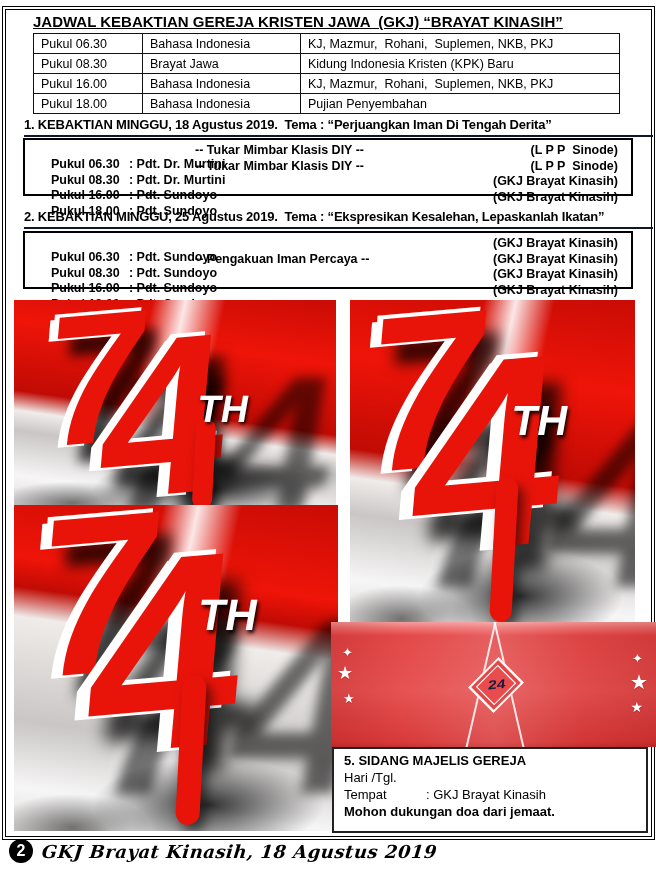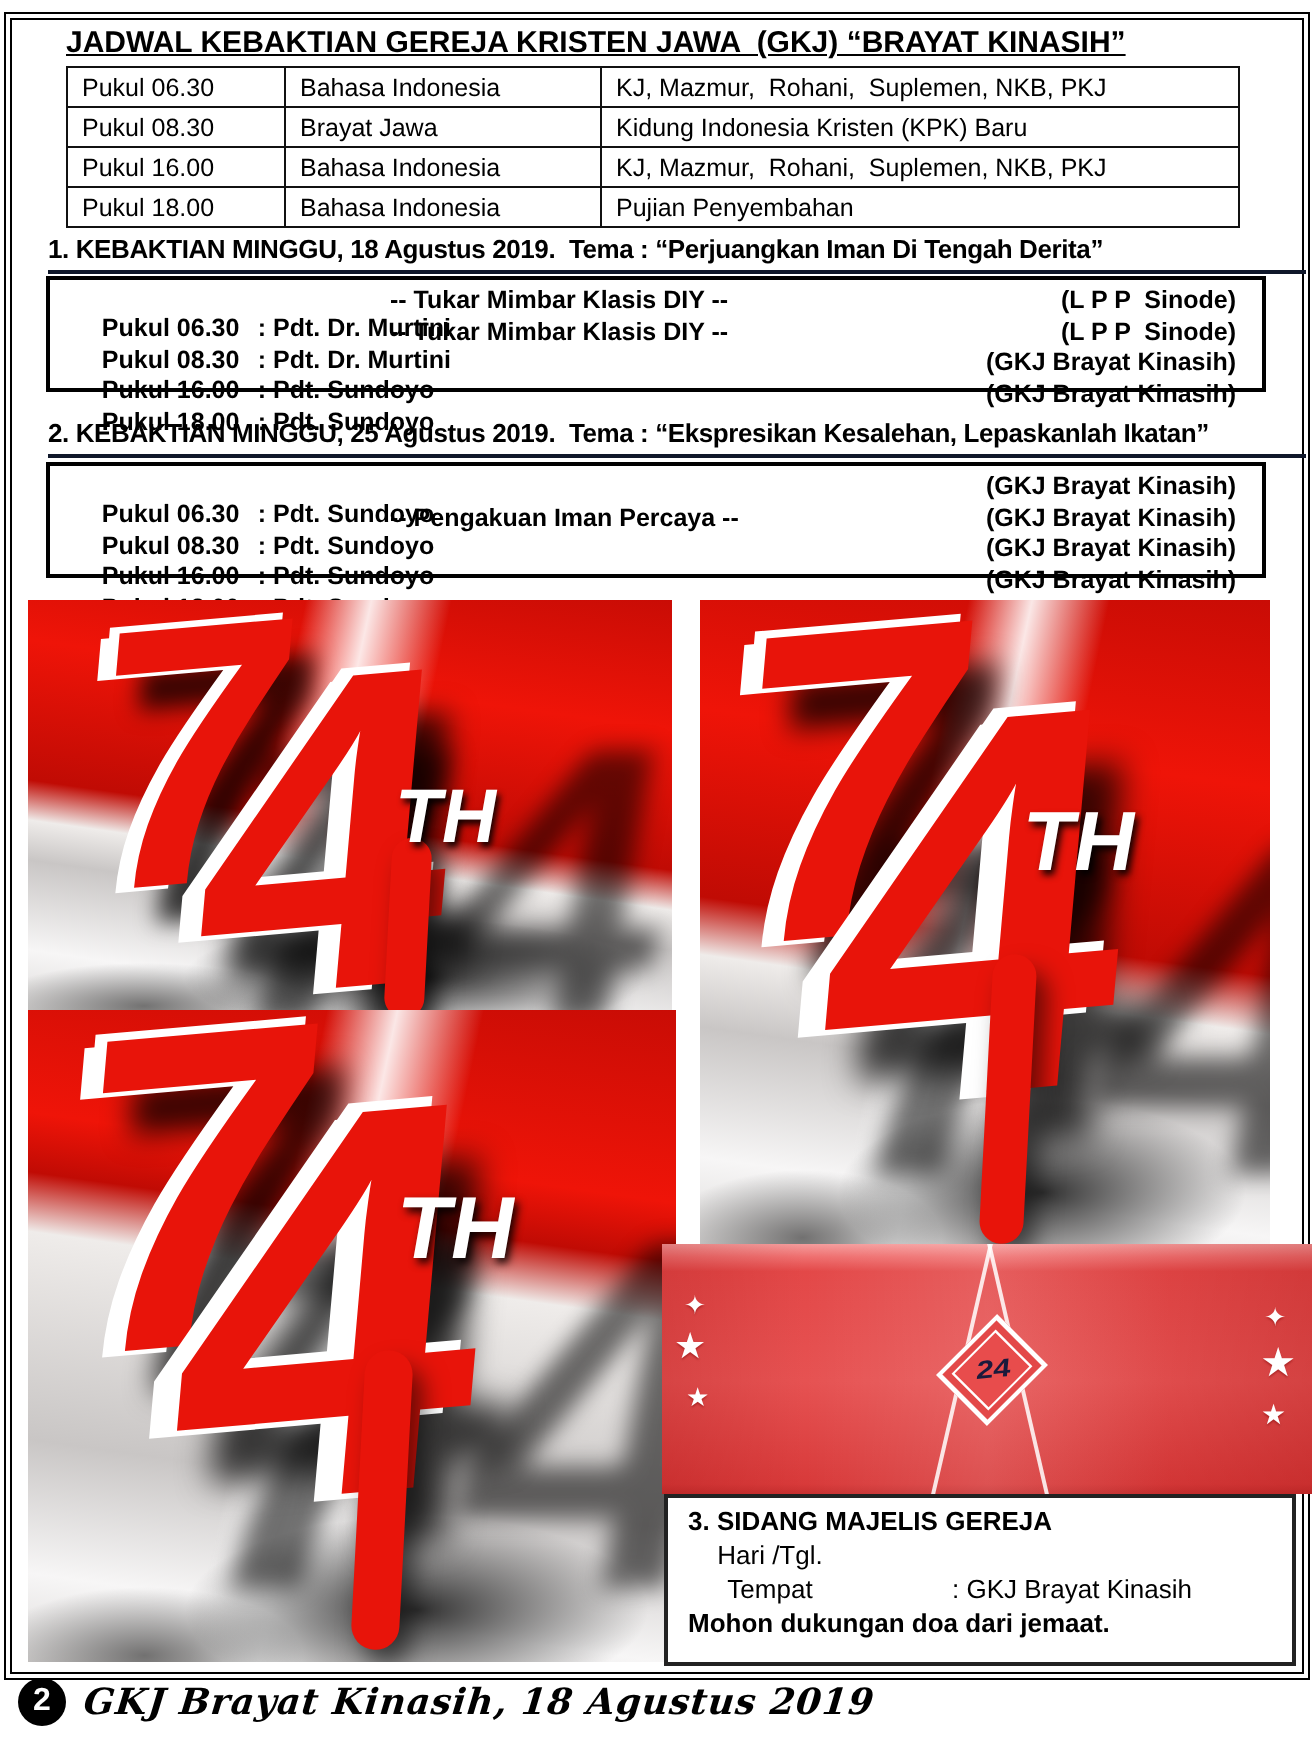--- a/index.html
+++ b/index.html
@@ -105,21 +105,21 @@
     transform:rotate(-45deg) scaleY(0.83);
     font-size:14px;font-weight:bold;color:#1a1a3c;
   }
 
   
   .meeting-box{
     left:332px;top:747px;width:316px;height:86px;border:2px solid #222;background:#fff;
     box-sizing:border-box;padding:3px 0 0 10px;z-index:4;font-size:13px;
   }
   .meeting-heading{font-weight:bold;line-height:17px;white-space:pre;}
-  .mrow{display:grid;grid-template-columns:82px 1fr;line-height:17px;white-space:pre;text-align:center;}
+  .mrow{display:grid;grid-template-columns:82px 1fr;line-height:17px;white-space:pre;}
   .meeting-note{line-height:17px;white-space:pre;font-weight:bold;}
 
   
   .page-badge{
     left:9px;top:839px;width:24px;height:24px;border-radius:50%;background:#000;
     color:#fff;font-size:16px;font-weight:bold;display:flex;align-items:center;justify-content:center;z-index:2;
   }
   .footer-signature{
     left:42px;top:841px;font-family:"DejaVu Serif","Liberation Serif",serif;
     font-style:italic;font-weight:bold;font-size:18px;letter-spacing:0.5px;
@@ -233,21 +233,21 @@
   <span class="star sl3">★</span>
   <span class="star sr1">✦</span>
   <span class="star sr2">★</span>
   <span class="star sr3">★</span>
   <div class="diamond">
       <span>24</span>
     </div>
 </div>
 
 <div class="abs meeting-box">
-  <div class="meeting-heading">3. SIDANG MAJELIS GEREJA</div>
+  <div class="meeting-heading">5. SIDANG MAJELIS GEREJA</div>
   <div class="mrow">
     <span>Hari /Tgl.</span>
   </div>
   <div class="mrow">
     <span>Tempat</span><span>: GKJ Brayat Kinasih</span>
   </div>
   <div class="meeting-note">Mohon dukungan doa dari jemaat.</div>
 </div>
 
 <div class="abs page-badge">2</div>

